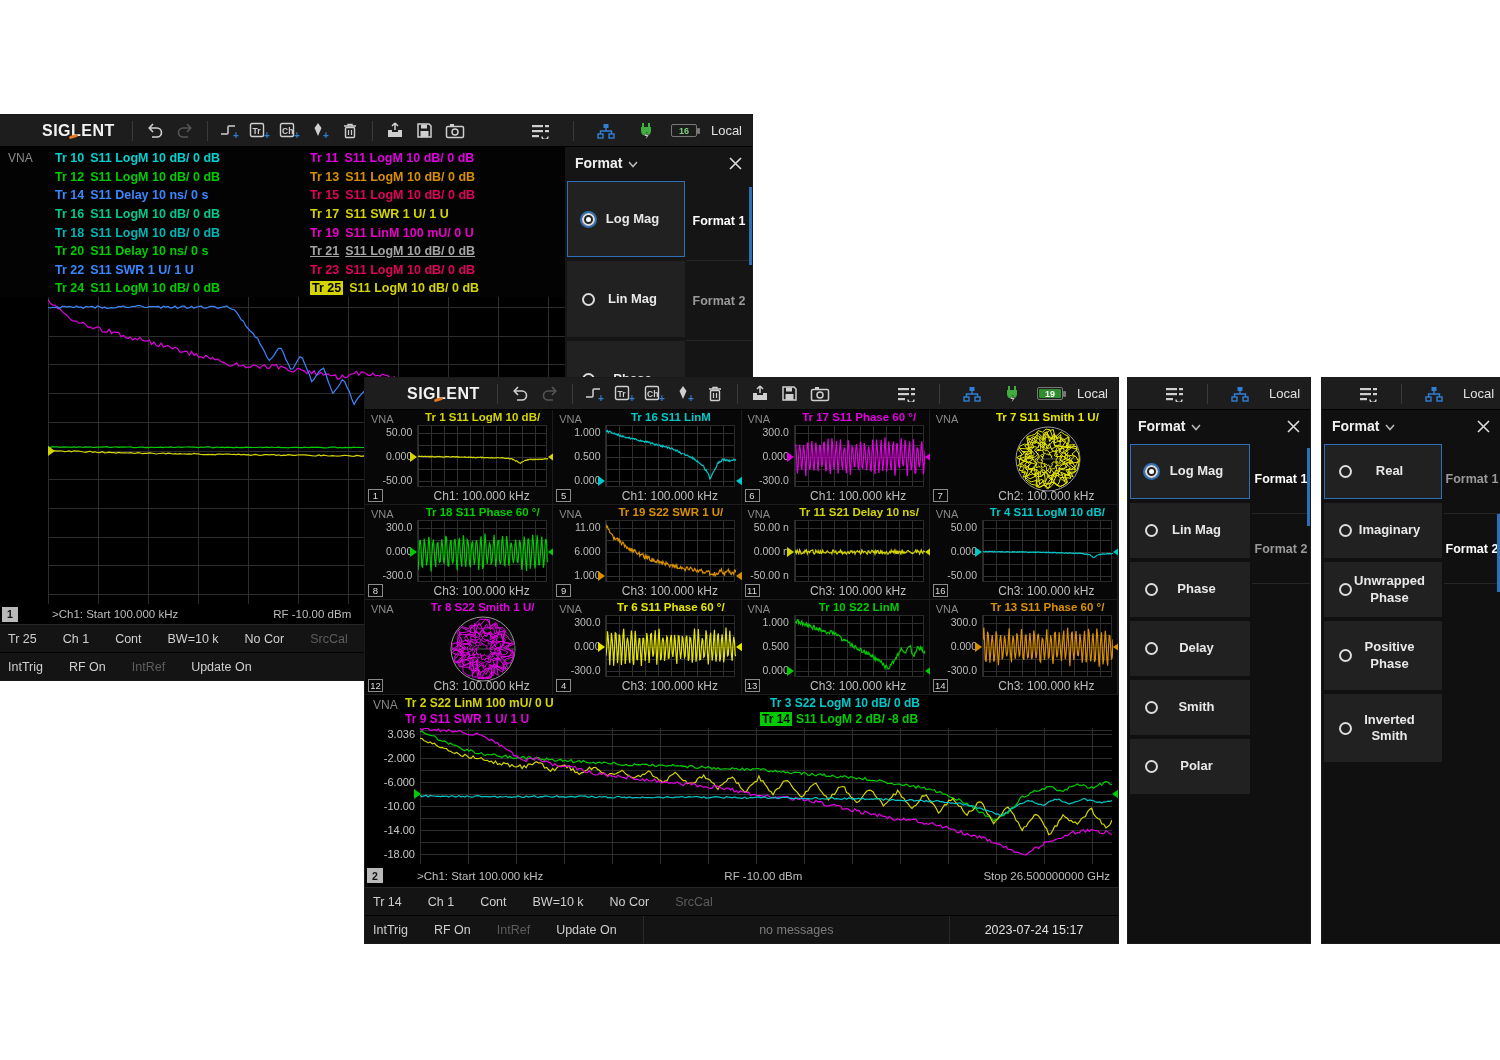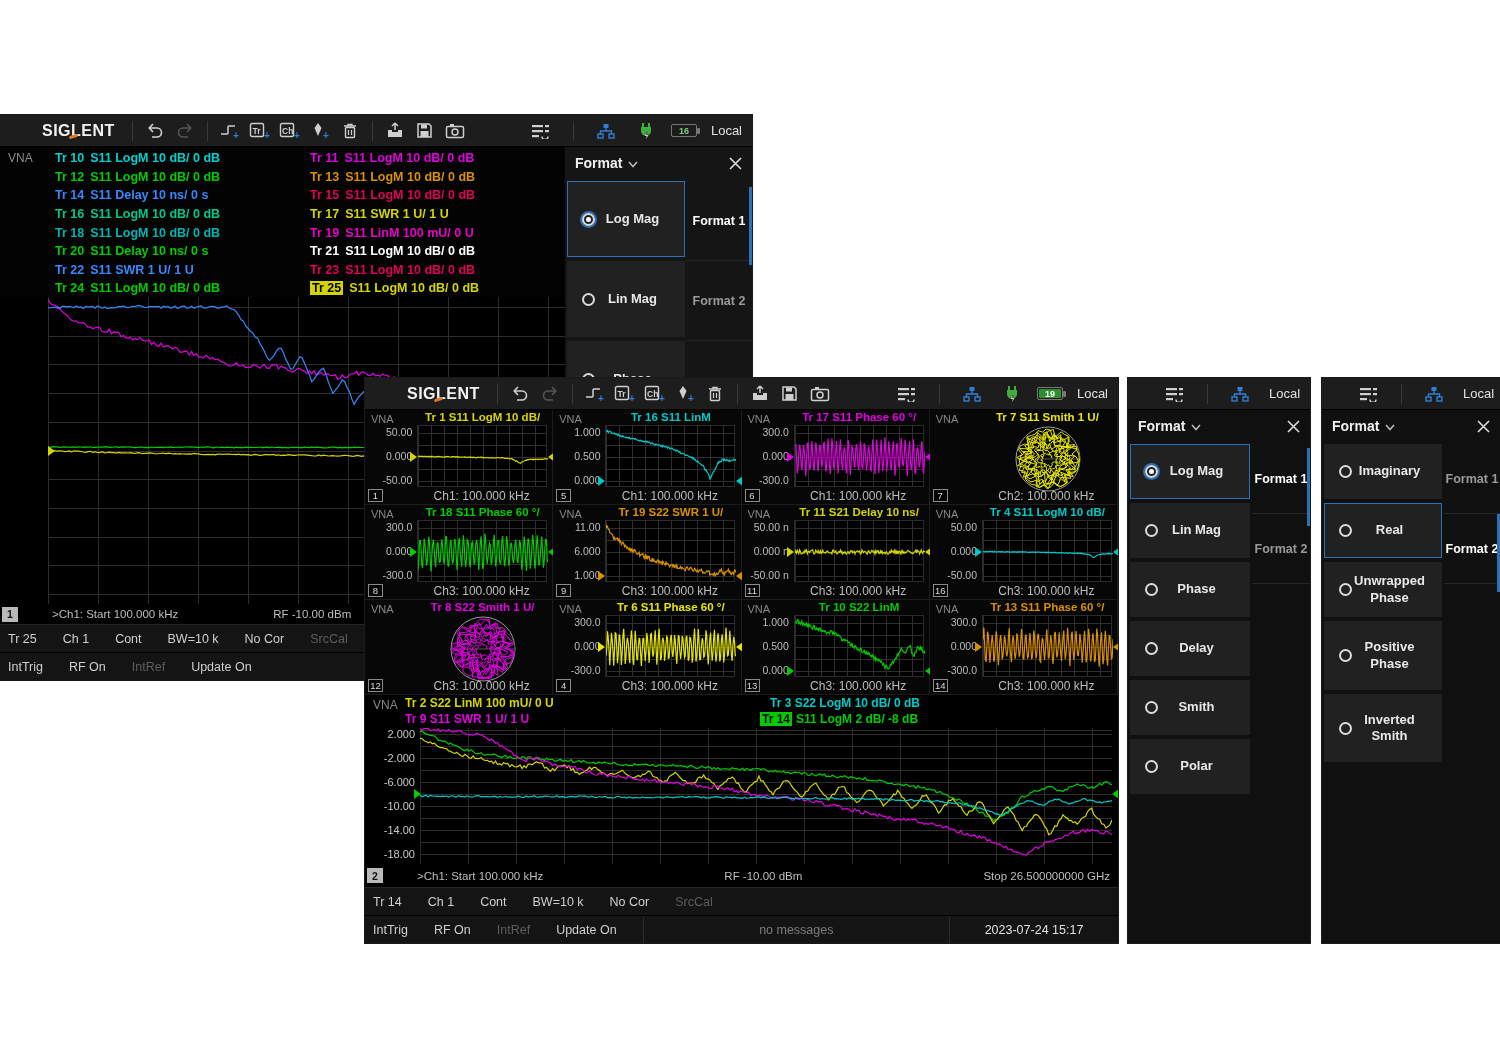--- a/index.html
+++ b/index.html
@@ -260,21 +260,21 @@
             <span>S11 LogM 10 dB/ 0 dB</span>
           </div>
           <div class="tl-row" style="color: rgb(212, 212, 0);">
             <span class="tl-id">Tr 17</span>
             <span>S11 SWR 1 U/ 1 U</span>
           </div>
           <div class="tl-row" style="color: rgb(232, 0, 200);">
             <span class="tl-id">Tr 19</span>
             <span>S11 LinM 100 mU/ 0 U</span>
           </div>
-          <div class="tl-row" style="color: #ffffff;">
+          <div class="tl-row" style="color: #a3a3a3; text-decoration: underline;">
             <span class="tl-id">Tr 21</span>
             <span>S11 LogM 10 dB/ 0 dB</span>
           </div>
           <div class="tl-row" style="color: rgb(224, 0, 90);">
             <span class="tl-id">Tr 23</span>
             <span>S11 LogM 10 dB/ 0 dB</span>
           </div>
           <div class="tl-row" style="color: rgb(212, 212, 0);">
             <span class="tl-id hl" style="background: rgb(212, 212, 0);">Tr 25</span>
             <span>S11 LogM 10 dB/ 0 dB</span>
@@ -645,21 +645,21 @@
           <span class="badge-dark">14</span>
           <div class="foot">Ch3: 100.000 kHz</div>
         </div>
       </div>
       <div class="bigG" style="position: absolute; left: 0px; top: 317px; right: 0px; height: 190px;">
         <div class="hdr" style="left: 40px; top: 1px; color: rgb(212, 212, 0);"><span>Tr 2   S22 LinM 100 mU/ 0 U</span></div>
         <div class="hdr" style="left: 405px; top: 1px; color: rgb(0, 200, 200);"><span>Tr 3   S22 LogM 10 dB/ 0 dB</span></div>
         <div class="hdr" style="left: 40px; top: 17px; color: rgb(224, 0, 224);"><span>Tr 9   S11 SWR 1 U/ 1 U</span></div>
         <div class="hdr" style="left: 395px; top: 17px; color: rgb(0, 204, 0);"><span class="chip" style="background: rgb(0, 204, 0);">Tr 14</span><span>S11 LogM 2 dB/ -8 dB</span></div>
         <span style="position: absolute; left: 8px; top: 3px; color: rgb(136, 136, 136); font-size: 12px;">VNA</span>
-        <span class="ytick" style="left: 6px; width: 44px; top: 33.0177px;">2.000</span>
+        <span class="ytick" style="left: 6px; width: 44px; top: 33.0177px;">3.036</span>
         <span class="ytick" style="left: 6px; width: 44px; top: 57.0885px;">-2.000</span>
         <span class="ytick" style="left: 6px; width: 44px; top: 81.1593px;">-6.000</span>
         <span class="ytick" style="left: 6px; width: 44px; top: 105.23px;">-10.00</span>
         <span class="ytick" style="left: 6px; width: 44px; top: 129.301px;">-14.00</span>
         <span class="ytick" style="left: 6px; width: 44px; top: 153.372px;">-18.00</span>
         <div class="plotB">
           <svg width="692" height="136" style="overflow: hidden;">
             <polyline points="0.0,3.6 2.0,3.0 4.1,4.9 6.1,5.9 8.2,6.6 10.2,7.3 12.2,7.7 14.3,7.8 16.3,9.6 18.4,12.3 20.4,12.4 22.5,13.4 24.5,13.0 26.5,14.2 28.6,16.3 30.6,15.0 32.7,17.0 34.7,17.1 36.7,17.8 38.8,19.0 40.8,20.2 42.9,21.9 44.9,22.9 46.9,21.0 49.0,23.2 51.0,21.8 53.1,23.2 55.1,25.3 57.2,25.6 59.2,25.7 61.2,24.7 63.3,26.8 65.3,27.3 67.4,26.3 69.4,26.7 71.4,26.9 73.5,26.0 75.5,26.6 77.6,28.2 79.6,28.4 81.7,29.6 83.7,28.2 85.7,27.3 87.8,29.9 89.8,28.3 91.9,29.7 93.9,30.6 95.9,30.1 98.0,29.5 100.0,30.6 102.1,28.7 104.1,28.9 106.1,31.3 108.2,28.8 110.2,28.9 112.3,31.3 114.3,30.2 116.4,29.9 118.4,29.6 120.4,31.1 122.5,31.4 124.5,32.3 126.6,30.1 128.6,31.8 130.6,31.5 132.7,31.3 134.7,33.1 136.8,32.8 138.8,31.8 140.8,31.5 142.9,33.2 144.9,32.1 147.0,33.3 149.0,33.2 151.1,31.6 153.1,34.6 155.1,34.2 157.2,33.3 159.2,32.5 161.3,34.5 163.3,32.6 165.3,33.8 167.4,34.6 169.4,34.8 171.5,35.0 173.5,34.2 175.6,35.8 177.6,34.6 179.6,34.1 181.7,35.4 183.7,34.2 185.8,34.5 187.8,35.3 189.8,35.8 191.9,35.6 193.9,34.2 196.0,35.5 198.0,36.6 200.0,36.9 202.1,37.3 204.1,37.2 206.2,36.5 208.2,37.6 210.3,37.3 212.3,37.8 214.3,35.8 216.4,36.9 218.4,36.7 220.5,36.8 222.5,36.0 224.5,36.4 226.6,36.2 228.6,37.3 230.7,37.6 232.7,36.2 234.7,38.1 236.8,38.4 238.8,36.8 240.9,37.1 242.9,37.1 245.0,38.0 247.0,38.1 249.0,37.5 251.1,37.8 253.1,36.5 255.2,38.2 257.2,37.6 259.2,38.0 261.3,37.7 263.3,38.4 265.4,38.2 267.4,39.8 269.5,37.9 271.5,37.4 273.5,38.8 275.6,40.1 277.6,40.3 279.7,39.6 281.7,38.0 283.7,39.2 285.8,40.1 287.8,38.7 289.9,39.3 291.9,41.2 293.9,39.6 296.0,41.2 298.0,39.7 300.1,41.3 302.1,41.0 304.2,40.9 306.2,40.8 308.2,41.0 310.3,41.3 312.3,39.7 314.4,40.9 316.4,40.5 318.4,41.5 320.5,41.8 322.5,40.1 324.6,42.3 326.6,40.4 328.6,41.3 330.7,42.3 332.7,40.7 334.8,41.0 336.8,40.6 338.9,40.6 340.9,41.8 342.9,40.6 345.0,41.3 347.0,42.8 349.1,43.8 351.1,42.8 353.1,43.7 355.2,42.2 357.2,43.8 359.3,43.5 361.3,44.2 363.4,43.2 365.4,44.8 367.4,44.2 369.5,45.1 371.5,45.7 373.6,44.3 375.6,44.2 377.6,44.5 379.7,44.3 381.7,46.3 383.8,44.3 385.8,44.9 387.8,47.2 389.9,47.4 391.9,45.3 394.0,47.1 396.0,47.9 398.1,46.6 400.1,45.8 402.1,47.2 404.2,46.1 406.2,48.5 408.3,48.2 410.3,48.7 412.3,47.3 414.4,48.2 416.4,49.5 418.5,49.7 420.5,48.1 422.5,49.0 424.6,47.6 426.6,48.7 428.7,50.3 430.7,48.6 432.8,49.4 434.8,50.0 436.8,51.0 438.9,49.6 440.9,50.7 443.0,51.7 445.0,49.5 447.0,52.4 449.1,52.1 451.1,52.6 453.2,52.4 455.2,52.9 457.3,53.1 459.3,51.9 461.3,52.6 463.4,53.3 465.4,54.1 467.5,55.6 469.5,55.4 471.5,55.1 473.6,56.5 475.6,56.4 477.7,56.0 479.7,56.2 481.7,57.2 483.8,57.5 485.8,56.2 487.9,57.0 489.9,58.8 492.0,57.8 494.0,57.8 496.0,60.2 498.1,57.7 500.1,59.7 502.2,59.8 504.2,59.2 506.2,61.6 508.3,61.2 510.3,61.0 512.4,62.2 514.4,61.6 516.4,64.6 518.5,64.1 520.5,63.6 522.6,65.9 524.6,66.1 526.7,66.6 528.7,68.5 530.7,69.5 532.8,69.6 534.8,71.2 536.9,72.3 538.9,70.7 540.9,72.4 543.0,74.8 545.0,75.5 547.1,75.1 549.1,78.0 551.2,77.6 553.2,80.3 555.2,79.6 557.3,82.7 559.3,84.9 561.4,84.1 563.4,84.9 565.4,88.2 567.5,88.0 569.5,89.0 571.6,90.1 573.6,93.0 575.6,91.4 577.7,91.3 579.7,88.7 581.8,87.6 583.8,87.6 585.9,84.4 587.9,85.4 589.9,82.5 592.0,79.6 594.0,79.0 596.1,77.0 598.1,74.0 600.1,70.0 602.2,67.9 604.2,69.1 606.3,68.3 608.3,67.2 610.3,64.7 612.4,64.2 614.4,62.4 616.5,63.3 618.5,62.8 620.6,62.1 622.6,60.6 624.6,61.2 626.7,58.9 628.7,58.5 630.8,58.6 632.8,58.9 634.8,60.7 636.9,62.6 638.9,62.3 641.0,62.7 643.0,63.6 645.1,61.5 647.1,61.9 649.1,58.8 651.2,58.6 653.2,58.1 655.3,57.3 657.3,55.9 659.3,57.2 661.4,57.7 663.4,56.7 665.5,57.7 667.5,59.9 669.5,60.1 671.6,58.7 673.6,60.2 675.7,58.6 677.7,57.5 679.8,55.3 681.8,57.1 683.8,54.6 685.9,53.7 687.9,54.0 690.0,56.2 692.0,56.5" fill="none" stroke="#00cc00" stroke-width="1.2"></polyline>
             <polyline points="0.0,10.3 2.0,10.5 4.1,12.7 6.1,13.5 8.2,14.9 10.2,13.9 12.2,15.8 14.3,15.1 16.3,17.2 18.4,18.7 20.4,19.6 22.5,19.7 24.5,20.5 26.5,20.5 28.6,22.9 30.6,23.2 32.7,24.7 34.7,25.3 36.7,24.5 38.8,25.9 40.8,27.8 42.9,28.5 44.9,26.3 46.9,27.7 49.0,29.9 51.0,30.4 53.1,27.9 55.1,30.5 57.2,30.6 59.2,30.5 61.2,29.7 63.3,31.8 65.3,32.5 67.4,32.3 69.4,33.9 71.4,33.1 73.5,35.5 75.5,33.0 77.6,36.6 79.6,35.7 81.7,36.9 83.7,34.6 85.7,35.7 87.8,35.5 89.8,38.7 91.9,36.6 93.9,38.5 95.9,39.0 98.0,38.4 100.0,36.9 102.1,40.6 104.1,37.6 106.1,39.7 108.2,36.1 110.2,36.0 112.3,36.7 114.3,35.0 116.4,33.7 118.4,34.8 120.4,34.8 122.5,35.7 124.5,40.0 126.6,39.4 128.6,41.7 130.6,43.3 132.7,40.4 134.7,42.6 136.8,39.8 138.8,38.2 140.8,38.1 142.9,37.4 144.9,37.2 147.0,39.8 149.0,37.7 151.1,42.3 153.1,40.7 155.1,44.6 157.2,44.2 159.2,46.5 161.3,44.9 163.3,44.4 165.3,42.7 167.4,41.7 169.4,39.1 171.5,41.5 173.5,39.5 175.6,39.3 177.6,41.4 179.6,42.5 181.7,44.9 183.7,44.8 185.8,46.8 187.8,47.6 189.8,45.6 191.9,45.5 193.9,46.3 196.0,45.8 198.0,44.6 200.0,43.7 202.1,42.2 204.1,44.2 206.2,46.3 208.2,47.4 210.3,48.5 212.3,49.7 214.3,49.8 216.4,48.6 218.4,47.5 220.5,48.8 222.5,46.3 224.5,46.4 226.6,44.6 228.6,43.0 230.7,44.1 232.7,48.1 234.7,49.0 236.8,49.6 238.8,51.8 240.9,52.6 242.9,54.6 245.0,52.8 247.0,52.8 249.0,48.8 251.1,47.2 253.1,46.3 255.2,44.3 257.2,46.1 259.2,48.5 261.3,50.8 263.3,52.6 265.4,52.5 267.4,55.5 269.5,55.2 271.5,55.0 273.5,54.9 275.6,54.4 277.6,50.6 279.7,49.0 281.7,50.0 283.7,47.0 285.8,50.6 287.8,50.9 289.9,51.9 291.9,54.6 293.9,55.4 296.0,59.0 298.0,61.5 300.1,57.8 302.1,56.8 304.2,54.5 306.2,53.6 308.2,50.4 310.3,50.5 312.3,49.0 314.4,51.1 316.4,55.2 318.4,55.0 320.5,59.7 322.5,61.6 324.6,64.1 326.6,63.4 328.6,59.7 330.7,57.4 332.7,56.0 334.8,53.9 336.8,53.4 338.9,47.9 340.9,53.0 342.9,52.7 345.0,56.3 347.0,58.9 349.1,62.9 351.1,63.8 353.1,66.8 355.2,62.5 357.2,60.9 359.3,60.1 361.3,56.9 363.4,53.2 365.4,52.9 367.4,52.6 369.5,54.3 371.5,57.7 373.6,60.8 375.6,62.7 377.6,64.7 379.7,67.7 381.7,69.0 383.8,67.4 385.8,63.6 387.8,63.0 389.9,59.4 391.9,57.6 394.0,56.0 396.0,55.2 398.1,58.7 400.1,62.2 402.1,64.3 404.2,67.3 406.2,68.2 408.3,72.1 410.3,70.0 412.3,66.2 414.4,66.5 416.4,63.4 418.5,59.4 420.5,59.0 422.5,58.5 424.6,59.0 426.6,64.6 428.7,65.4 430.7,68.9 432.8,70.2 434.8,72.4 436.8,74.6 438.9,73.5 440.9,70.8 443.0,68.0 445.0,65.1 447.0,63.0 449.1,62.2 451.1,62.6 453.2,64.0 455.2,67.7 457.3,70.3 459.3,70.9 461.3,73.9 463.4,77.9 465.4,75.9 467.5,74.1 469.5,71.1 471.5,69.5 473.6,66.1 475.6,66.8 477.7,62.3 479.7,65.1 481.7,69.0 483.8,70.2 485.8,73.6 487.9,75.4 489.9,78.3 492.0,80.4 494.0,78.2 496.0,77.3 498.1,74.6 500.1,72.1 502.2,67.8 504.2,68.2 506.2,66.8 508.3,70.4 510.3,74.1 512.4,75.1 514.4,77.4 516.4,80.8 518.5,85.1 520.5,83.3 522.6,79.8 524.6,76.6 526.7,76.8 528.7,72.2 530.7,72.7 532.8,70.6 534.8,73.4 536.9,75.6 538.9,78.2 540.9,78.4 543.0,82.7 545.0,85.4 547.1,87.2 549.1,83.2 551.2,83.2 553.2,82.0 555.2,79.1 557.3,74.7 559.3,73.9 561.4,74.3 563.4,76.9 565.4,82.1 567.5,86.0 569.5,87.6 571.6,92.3 573.6,95.7 575.6,93.2 577.7,90.9 579.7,88.2 581.8,86.2 583.8,82.3 585.9,80.2 587.9,79.1 589.9,81.6 592.0,84.4 594.0,87.0 596.1,92.6 598.1,94.1 600.1,98.7 602.2,102.4 604.2,98.7 606.3,98.5 608.3,94.7 610.3,92.5 612.4,90.4 614.4,86.9 616.5,86.6 618.5,87.9 620.6,90.8 622.6,94.1 624.6,98.5 626.7,100.9 628.7,106.6 630.8,105.7 632.8,102.2 634.8,98.0 636.9,98.2 638.9,92.7 641.0,90.8 643.0,86.7 645.1,89.1 647.1,90.1 649.1,92.6 651.2,92.3 653.2,94.6 655.3,94.0 657.3,96.1 659.3,94.0 661.4,90.6 663.4,89.2 665.5,88.5 667.5,83.8 669.5,81.4 671.6,80.2 673.6,86.0 675.7,88.7 677.7,90.5 679.8,91.2 681.8,95.9 683.8,96.2 685.9,100.0 687.9,98.6 690.0,96.6 692.0,92.1" fill="none" stroke="#d4d400" stroke-width="1.2"></polyline>
             <polyline points="0.0,0.5 2.0,2.0 4.1,0.5 6.1,0.5 8.2,0.5 10.2,2.7 12.2,2.0 14.3,1.6 16.3,2.7 18.4,0.9 20.4,3.6 22.5,2.1 24.5,2.1 26.5,3.4 28.6,1.5 30.6,2.9 32.7,4.1 34.7,3.0 36.7,3.9 38.8,2.5 40.8,2.9 42.9,4.8 44.9,5.0 46.9,6.3 49.0,6.9 51.0,6.9 53.1,7.1 55.1,6.1 57.2,5.2 59.2,6.7 61.2,7.0 63.3,8.1 65.3,9.0 67.4,10.7 69.4,12.4 71.4,11.3 73.5,12.8 75.5,15.2 77.6,14.7 79.6,18.1 81.7,17.4 83.7,19.4 85.7,20.8 87.8,22.3 89.8,22.9 91.9,24.2 93.9,27.8 95.9,27.5 98.0,29.0 100.0,30.6 102.1,31.7 104.1,32.3 106.1,33.6 108.2,30.5 110.2,30.0 112.3,30.4 114.3,32.2 116.4,29.1 118.4,31.2 120.4,32.3 122.5,33.7 124.5,33.6 126.6,32.9 128.6,34.2 130.6,35.1 132.7,37.7 134.7,35.7 136.8,37.4 138.8,38.5 140.8,38.8 142.9,38.1 144.9,38.4 147.0,37.8 149.0,38.7 151.1,38.3 153.1,39.2 155.1,38.4 157.2,41.7 159.2,40.6 161.3,40.7 163.3,42.6 165.3,44.5 167.4,44.7 169.4,42.4 171.5,45.3 173.5,46.5 175.6,47.0 177.6,47.0 179.6,44.9 181.7,46.6 183.7,45.1 185.8,47.0 187.8,48.6 189.8,46.5 191.9,48.1 193.9,48.3 196.0,49.5 198.0,47.0 200.0,48.4 202.1,49.5 204.1,49.4 206.2,51.0 208.2,48.0 210.3,48.9 212.3,50.2 214.3,51.3 216.4,51.1 218.4,51.7 220.5,52.6 222.5,50.9 224.5,53.1 226.6,51.1 228.6,52.7 230.7,53.0 232.7,52.6 234.7,51.0 236.8,54.4 238.8,52.4 240.9,55.0 242.9,54.0 245.0,54.3 247.0,53.7 249.0,55.4 251.1,54.6 253.1,55.1 255.2,55.2 257.2,54.0 259.2,55.1 261.3,56.5 263.3,57.5 265.4,55.3 267.4,54.8 269.5,55.0 271.5,57.0 273.5,55.3 275.6,56.5 277.6,58.9 279.7,57.5 281.7,58.2 283.7,59.4 285.8,58.7 287.8,59.8 289.9,60.3 291.9,60.3 293.9,57.3 296.0,58.4 298.0,58.2 300.1,59.7 302.1,60.3 304.2,61.8 306.2,60.0 308.2,60.2 310.3,61.9 312.3,60.2 314.4,63.9 316.4,62.7 318.4,64.8 320.5,62.8 322.5,64.0 324.6,64.0 326.6,64.3 328.6,64.2 330.7,67.4 332.7,66.7 334.8,66.4 336.8,67.6 338.9,67.7 340.9,67.4 342.9,68.4 345.0,68.1 347.0,66.9 349.1,68.6 351.1,69.7 353.1,69.1 355.2,70.0 357.2,69.2 359.3,69.1 361.3,69.2 363.4,68.9 365.4,68.6 367.4,68.4 369.5,69.9 371.5,72.0 373.6,72.2 375.6,69.4 377.6,71.2 379.7,71.4 381.7,69.8 383.8,72.7 385.8,72.7 387.8,70.8 389.9,73.3 391.9,74.3 394.0,74.9 396.0,72.3 398.1,74.0 400.1,73.4 402.1,74.1 404.2,77.5 406.2,77.9 408.3,78.2 410.3,77.2 412.3,77.1 414.4,76.5 416.4,77.6 418.5,77.7 420.5,78.2 422.5,81.3 424.6,80.8 426.6,80.7 428.7,81.0 430.7,83.0 432.8,83.8 434.8,80.7 436.8,82.8 438.9,82.1 440.9,85.6 443.0,86.1 445.0,83.1 447.0,84.2 449.1,85.2 451.1,86.7 453.2,85.9 455.2,86.1 457.3,88.6 459.3,86.1 461.3,87.7 463.4,88.3 465.4,88.3 467.5,90.9 469.5,88.3 471.5,90.3 473.6,92.2 475.6,92.1 477.7,90.6 479.7,91.7 481.7,92.1 483.8,90.2 485.8,92.6 487.9,91.4 489.9,91.8 492.0,91.6 494.0,91.1 496.0,91.5 498.1,94.4 500.1,94.6 502.2,94.8 504.2,96.3 506.2,95.4 508.3,96.4 510.3,95.2 512.4,94.8 514.4,96.4 516.4,97.7 518.5,97.7 520.5,97.2 522.6,99.9 524.6,99.1 526.7,98.3 528.7,100.4 530.7,101.3 532.8,101.0 534.8,101.8 536.9,104.4 538.9,104.8 540.9,102.6 543.0,106.5 545.0,107.0 547.1,105.3 549.1,106.9 551.2,108.3 553.2,107.2 555.2,107.4 557.3,109.8 559.3,107.8 561.4,110.2 563.4,108.8 565.4,110.0 567.5,113.1 569.5,111.6 571.6,114.5 573.6,115.2 575.6,114.8 577.7,116.3 579.7,115.8 581.8,117.6 583.8,119.5 585.9,118.2 587.9,121.1 589.9,121.3 592.0,121.9 594.0,124.1 596.1,124.1 598.1,124.4 600.1,125.2 602.2,126.2 604.2,126.7 606.3,127.1 608.3,124.8 610.3,123.5 612.4,122.2 614.4,119.8 616.5,119.0 618.5,120.7 620.6,118.2 622.6,117.8 624.6,114.1 626.7,113.8 628.7,113.8 630.8,113.1 632.8,113.2 634.8,111.9 636.9,111.0 638.9,110.5 641.0,110.5 643.0,109.3 645.1,107.1 647.1,107.9 649.1,106.3 651.2,104.4 653.2,103.3 655.3,105.9 657.3,104.6 659.3,104.8 661.4,102.3 663.4,101.7 665.5,104.3 667.5,101.3 669.5,103.4 671.6,101.5 673.6,102.4 675.7,102.7 677.7,102.7 679.8,105.0 681.8,105.3 683.8,105.8 685.9,103.0 687.9,103.7 690.0,105.8 692.0,106.3" fill="none" stroke="#e000e0" stroke-width="1.2"></polyline>
@@ -777,22 +777,22 @@
           <span class="chev"><svg width="10" height="7">
               <path d="M1 1 L5 5.5 L9 1" fill="none" stroke="#bbb" stroke-width="1.5"></path>
             </svg></span>
           <span class="fmt-close">
             <svg width="13" height="13">
               <path d="M1 1 L12 12 M12 1 L1 12" stroke="#ddd" stroke-width="1.6"></path>
             </svg>
           </span>
         </div>
         <div class="fmt-items" style="top: 66px; width: 118px;">
+          <div class="fmt-item sel" style="height: 55px;"><span class="radio"></span><span class="lab">Real</span></div>
           <div class="fmt-item" style="height: 55px;"><span class="radio"></span><span class="lab">Imaginary</span></div>
-          <div class="fmt-item sel" style="height: 55px;"><span class="radio"></span><span class="lab">Real</span></div>
           <div class="fmt-item" style="height: 55px;"><span class="radio"></span><span class="lab">Unwrapped
 Phase</span></div>
           <div class="fmt-item" style="height: 69px;"><span class="radio"></span><span class="lab">Positive
 Phase</span></div>
           <div class="fmt-item" style="height: 68px;"><span class="radio"></span><span class="lab">Inverted
 Smith</span></div>
         </div>
         <div class="fmt-tabs" style="top: 66px; width: 56px;">
           <div class="fmt-tab" style="height: 70px;">Format 1</div>
           <div class="fmt-tab active" style="height: 70px;">Format 2</div>

